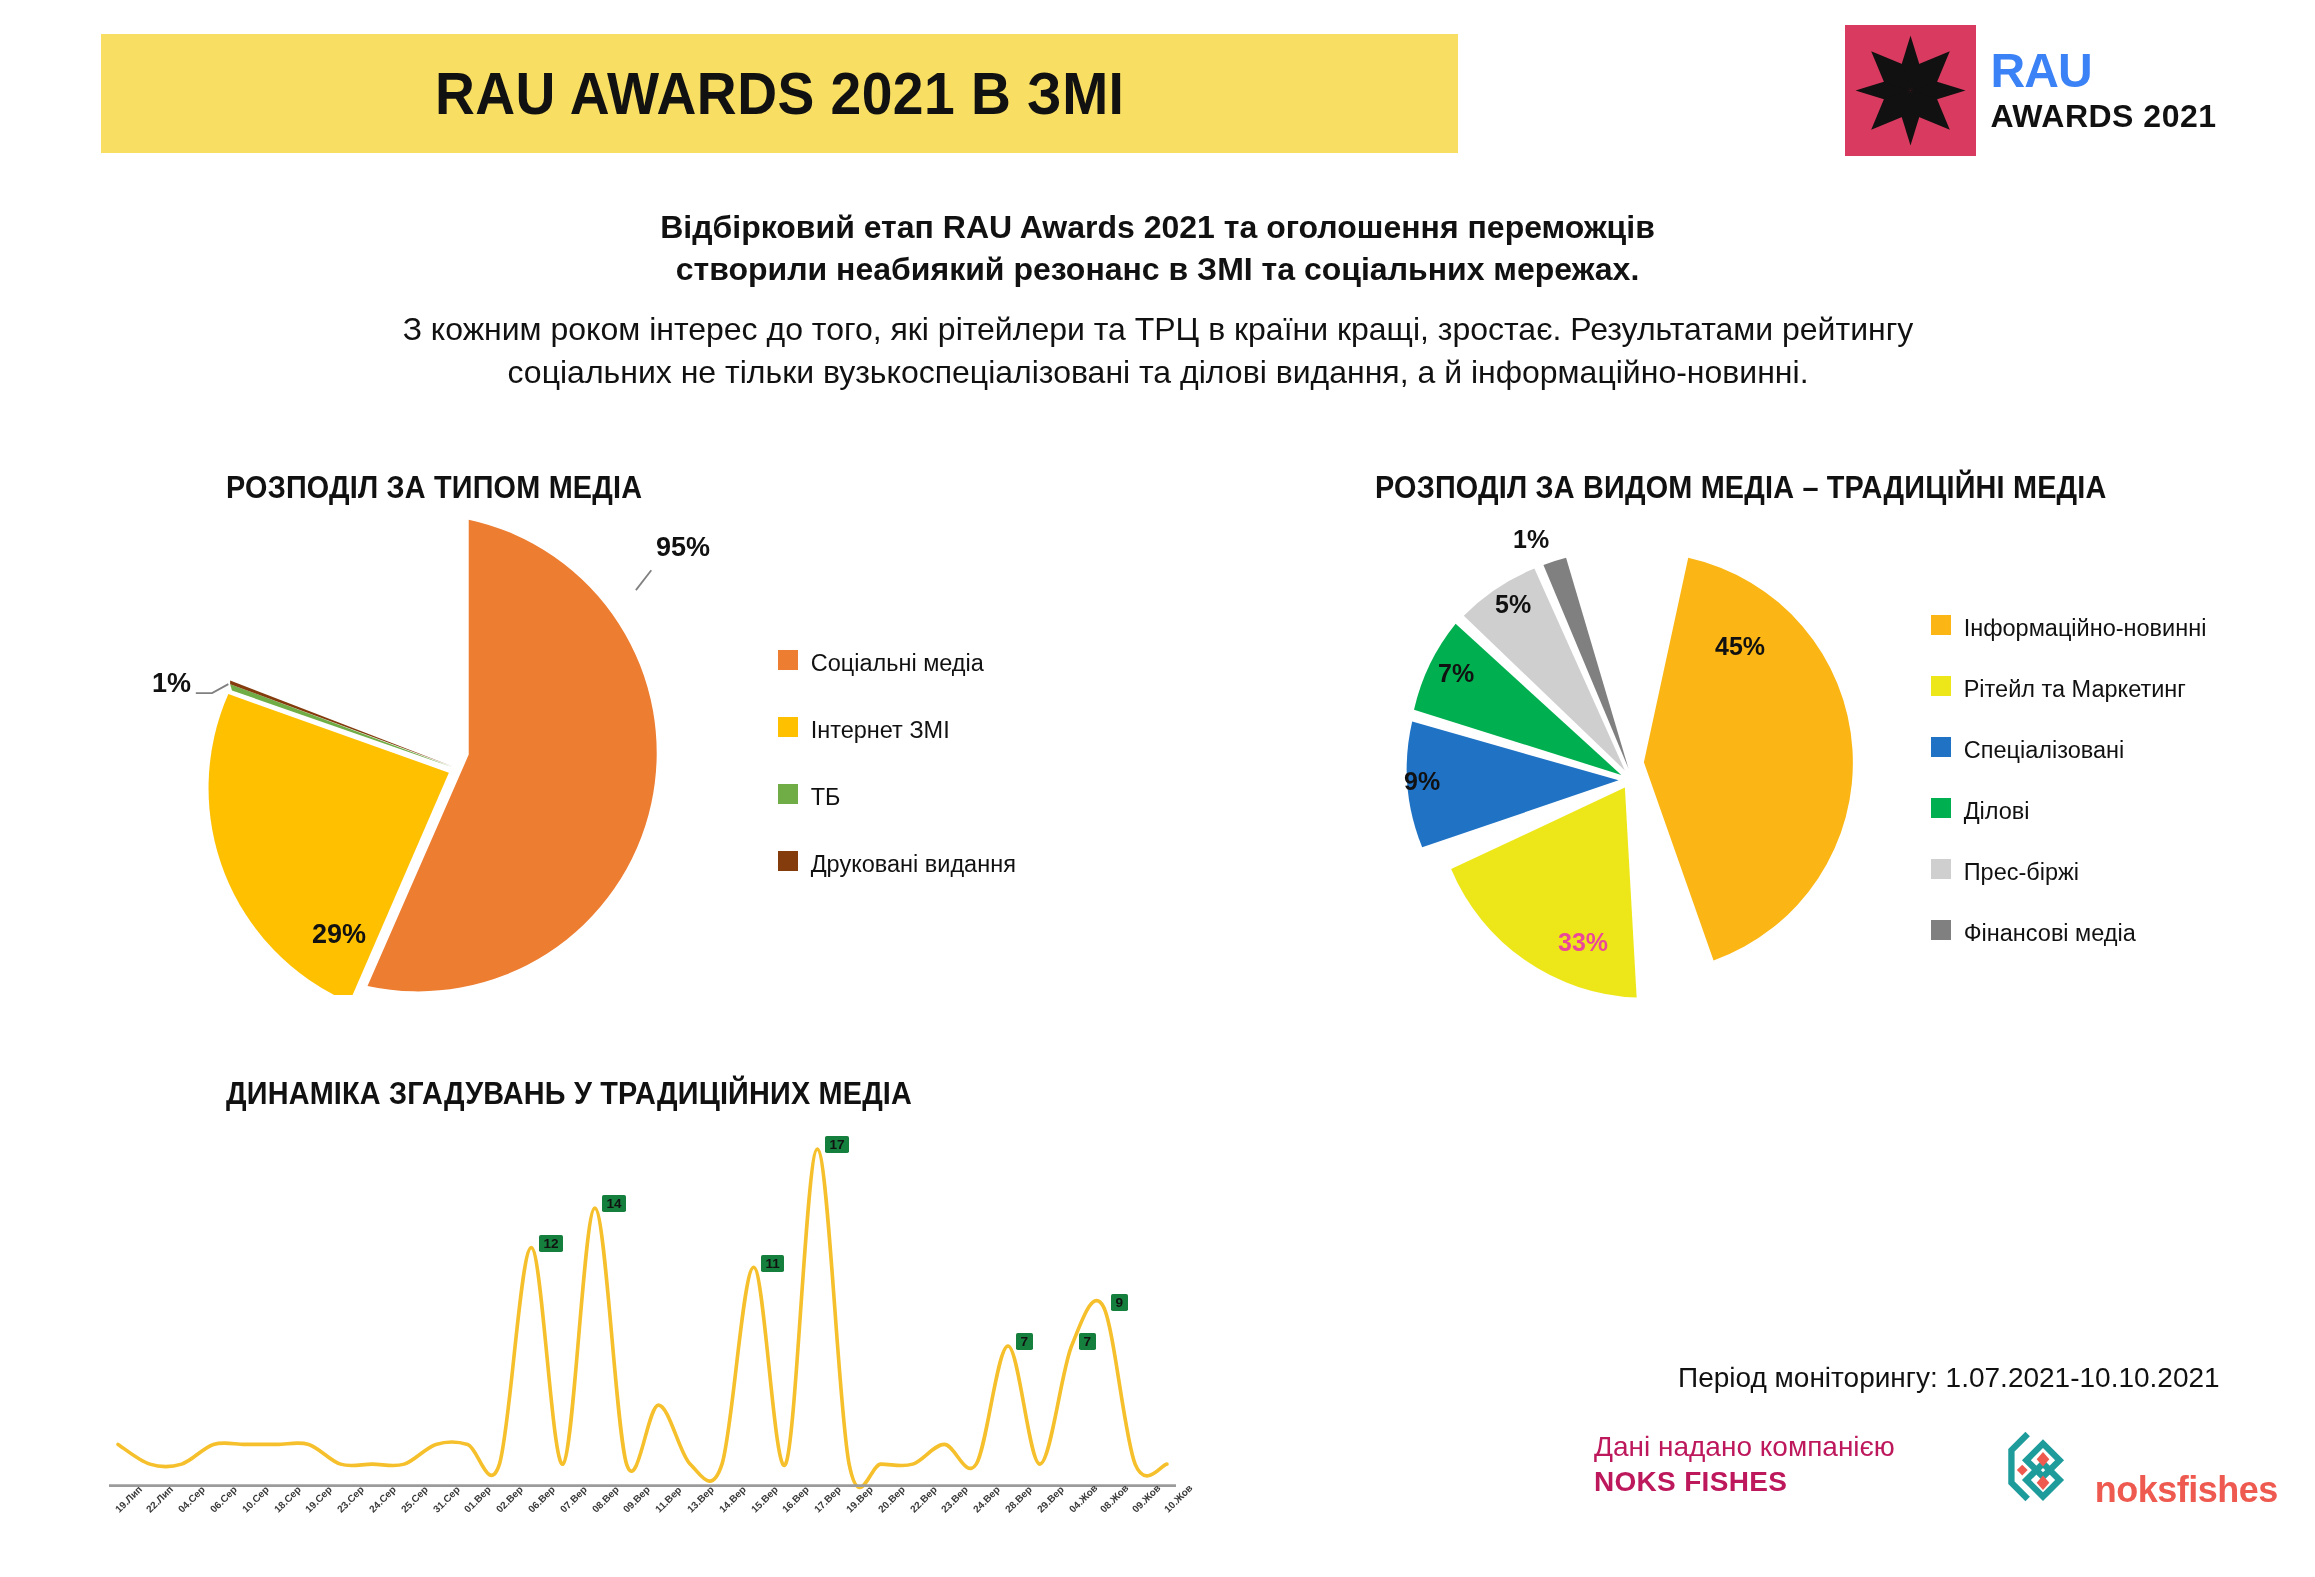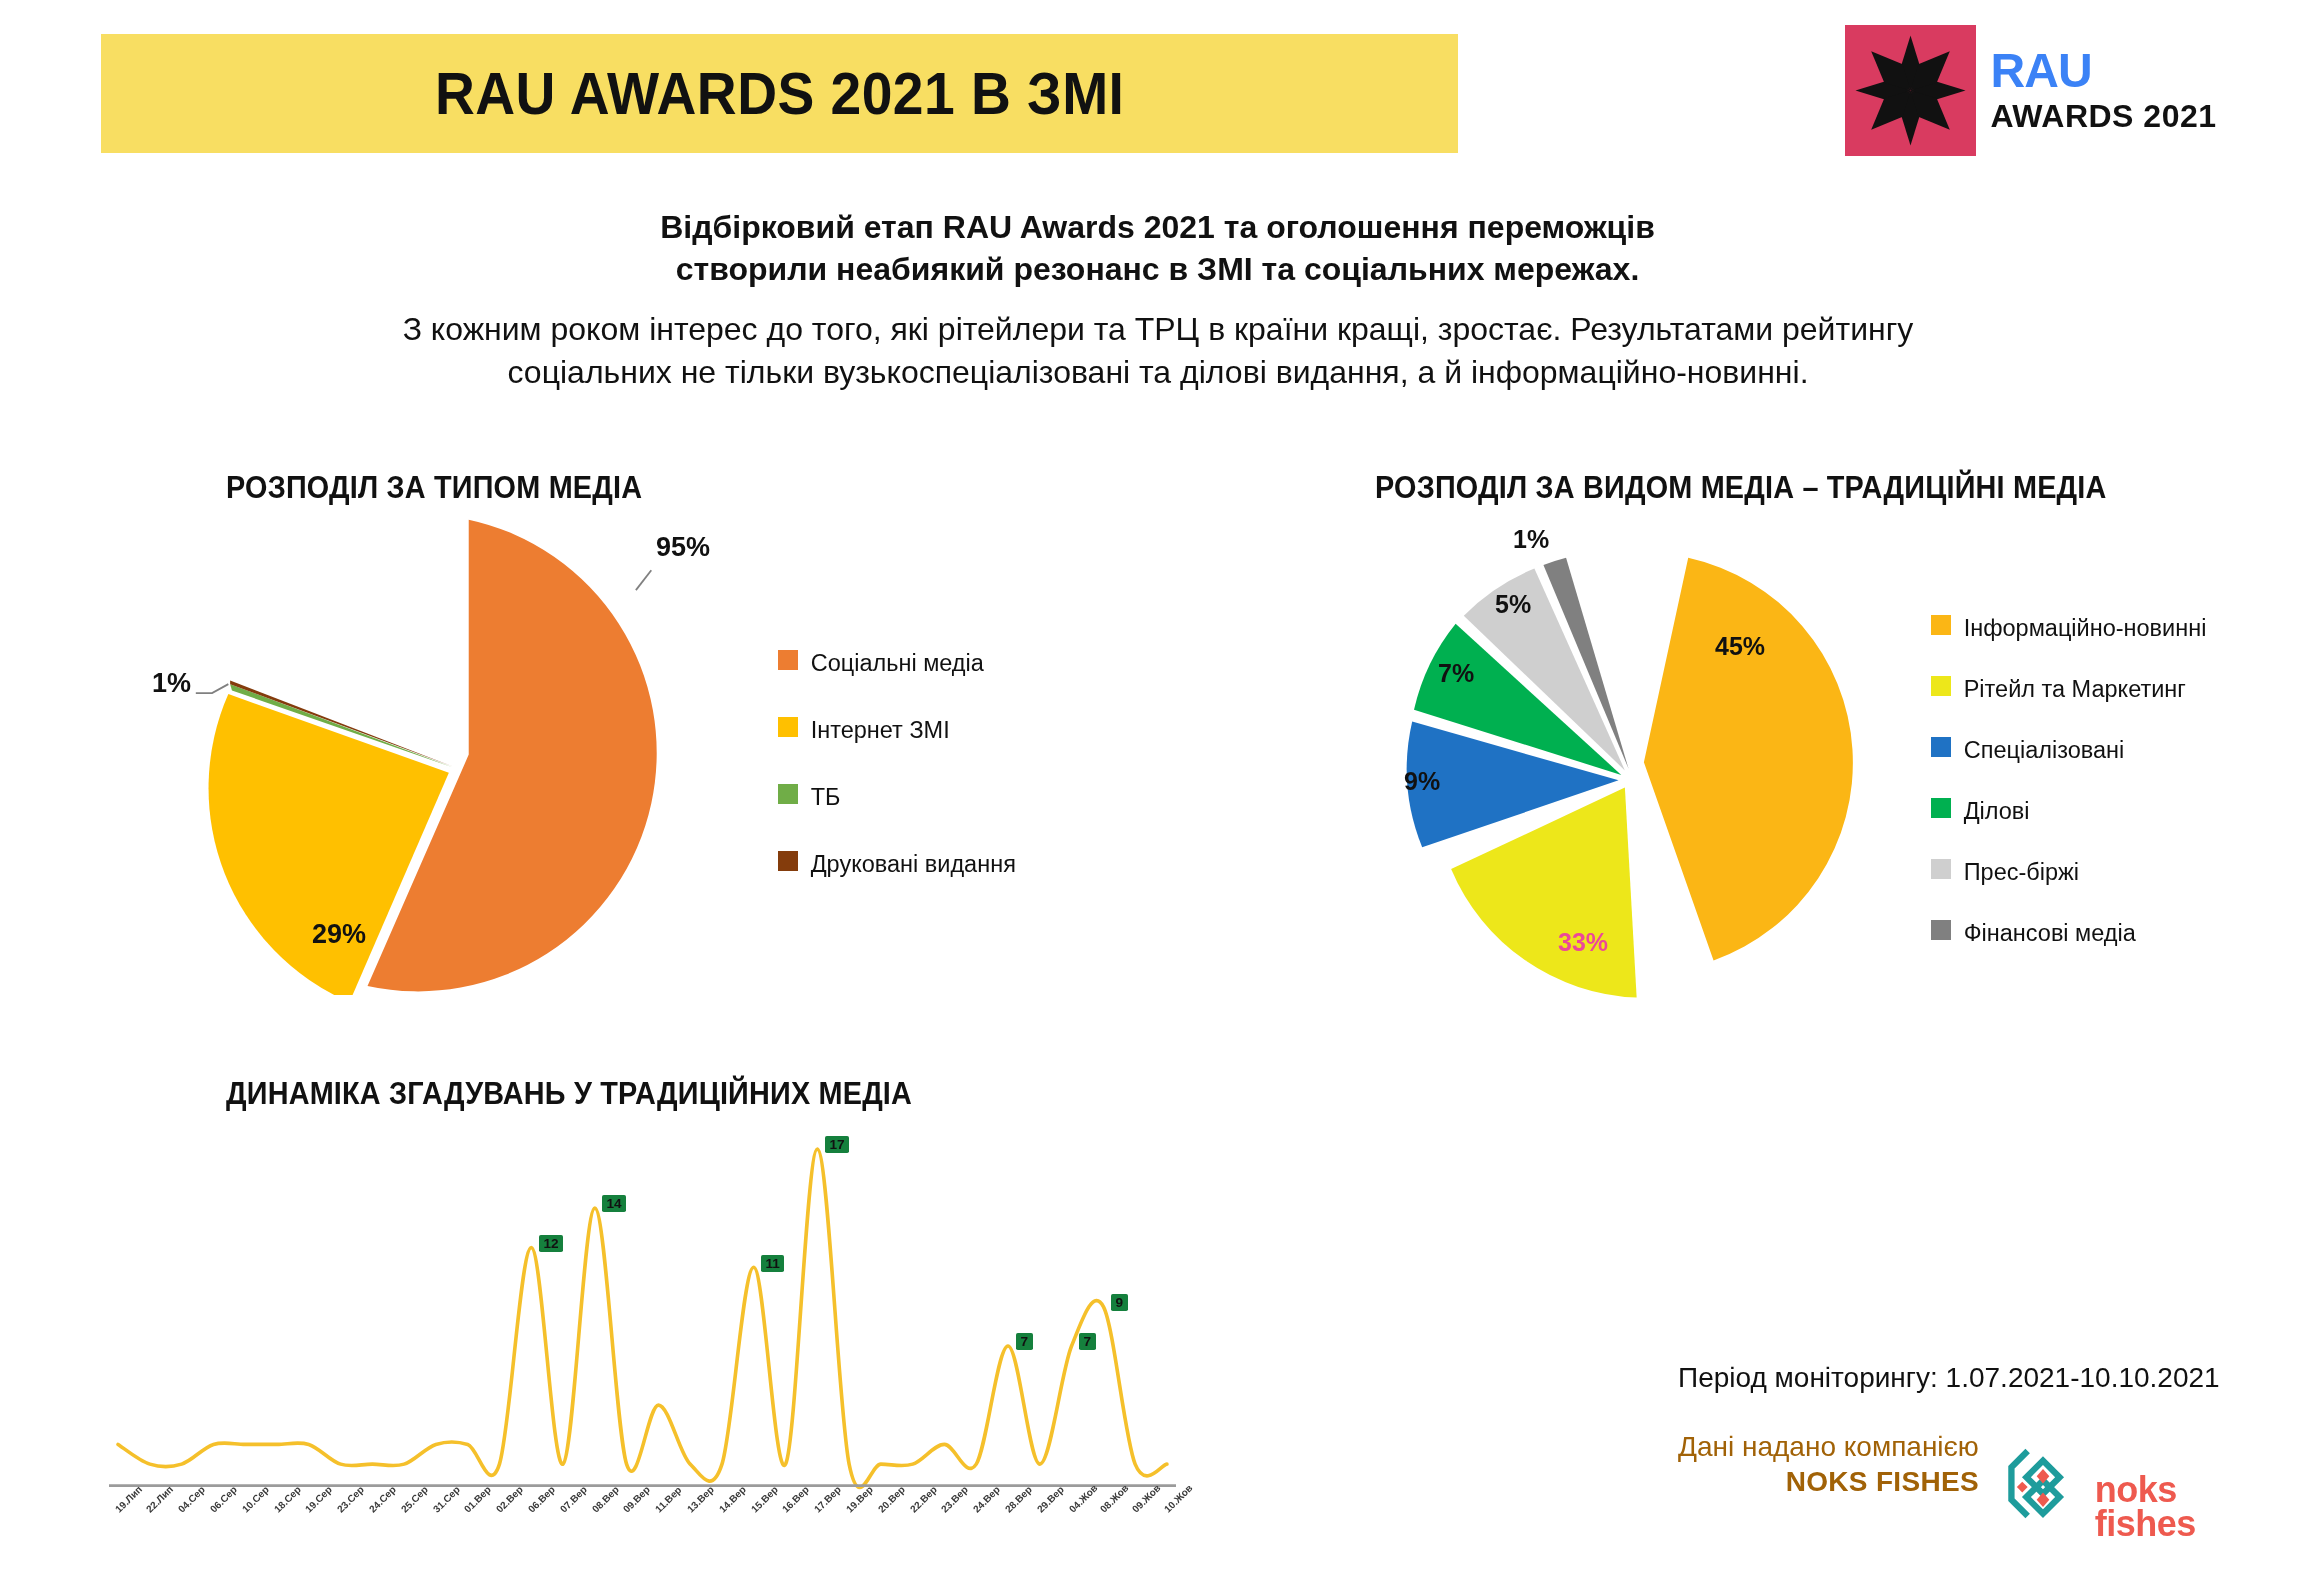--- a/index.html
+++ b/index.html
@@ -75,26 +75,26 @@
     font-size:13.6px; font-weight:700; padding:1.8px 4.5px; border-radius:1.8px;
     line-height:1;
   }
 
   
   .period {
     position:absolute; left:1678px; top:1362px;
     font-size:28px; color:#111; white-space:nowrap;
   }
   .provided {
-    position:absolute; left:1678px; top:1429px;
-    font-size:28px; color:#a16207; line-height:1.25;text-align:right;
+    position:absolute; left:1594px; top:1429px;
+    font-size:28px; color:#be185d; line-height:1.25;
   }
   .provided b { font-weight:800; letter-spacing:0.3px; }
   .noks-logo { position:absolute; left:2004px; top:1425px; display:flex; align-items:center; gap:12.7px;}
-  .noks-word { display:flex; flex-direction:column; line-height:0.95;margin-top:48px; }
+  .noks-word { display:flex; flex-direction:row; line-height:0.95;margin-top:48px; }
   .noks-word span { font-size:36px; font-weight:800; color:#EE5A4F; letter-spacing:-0.5px; }
 </style>
 </head>
 <body>
 
 <div class="page">
 
   <div class="title-band">
     <div class="title-text">RAU AWARDS 2021 В ЗМІ</div>
   </div>

